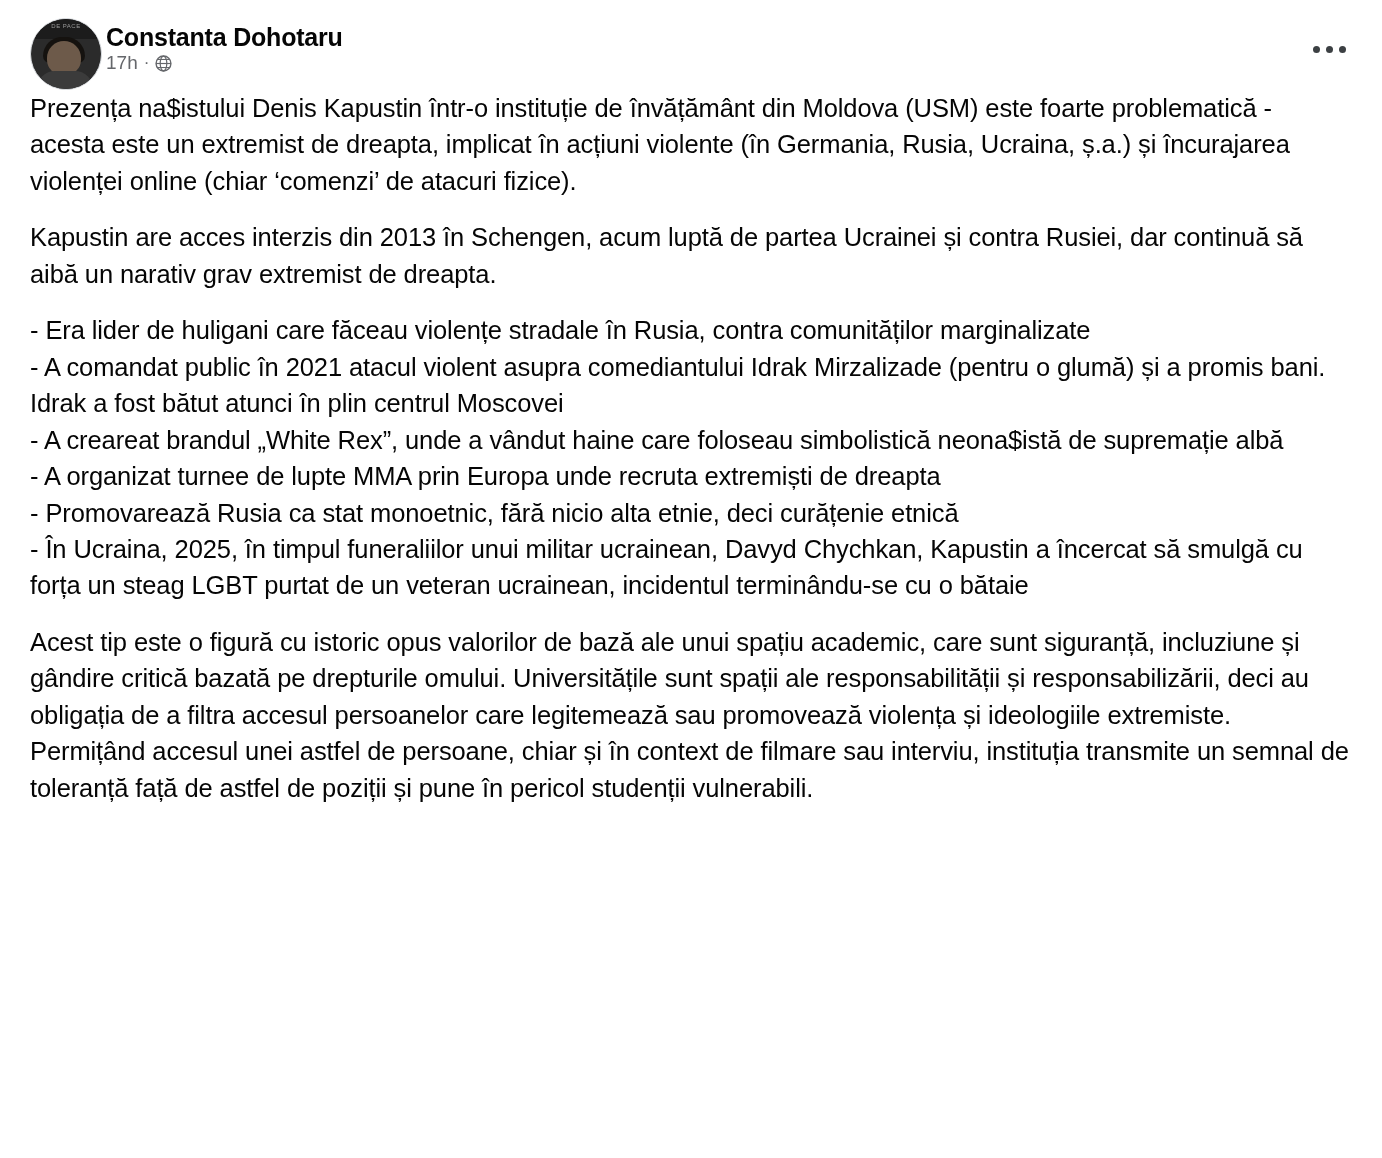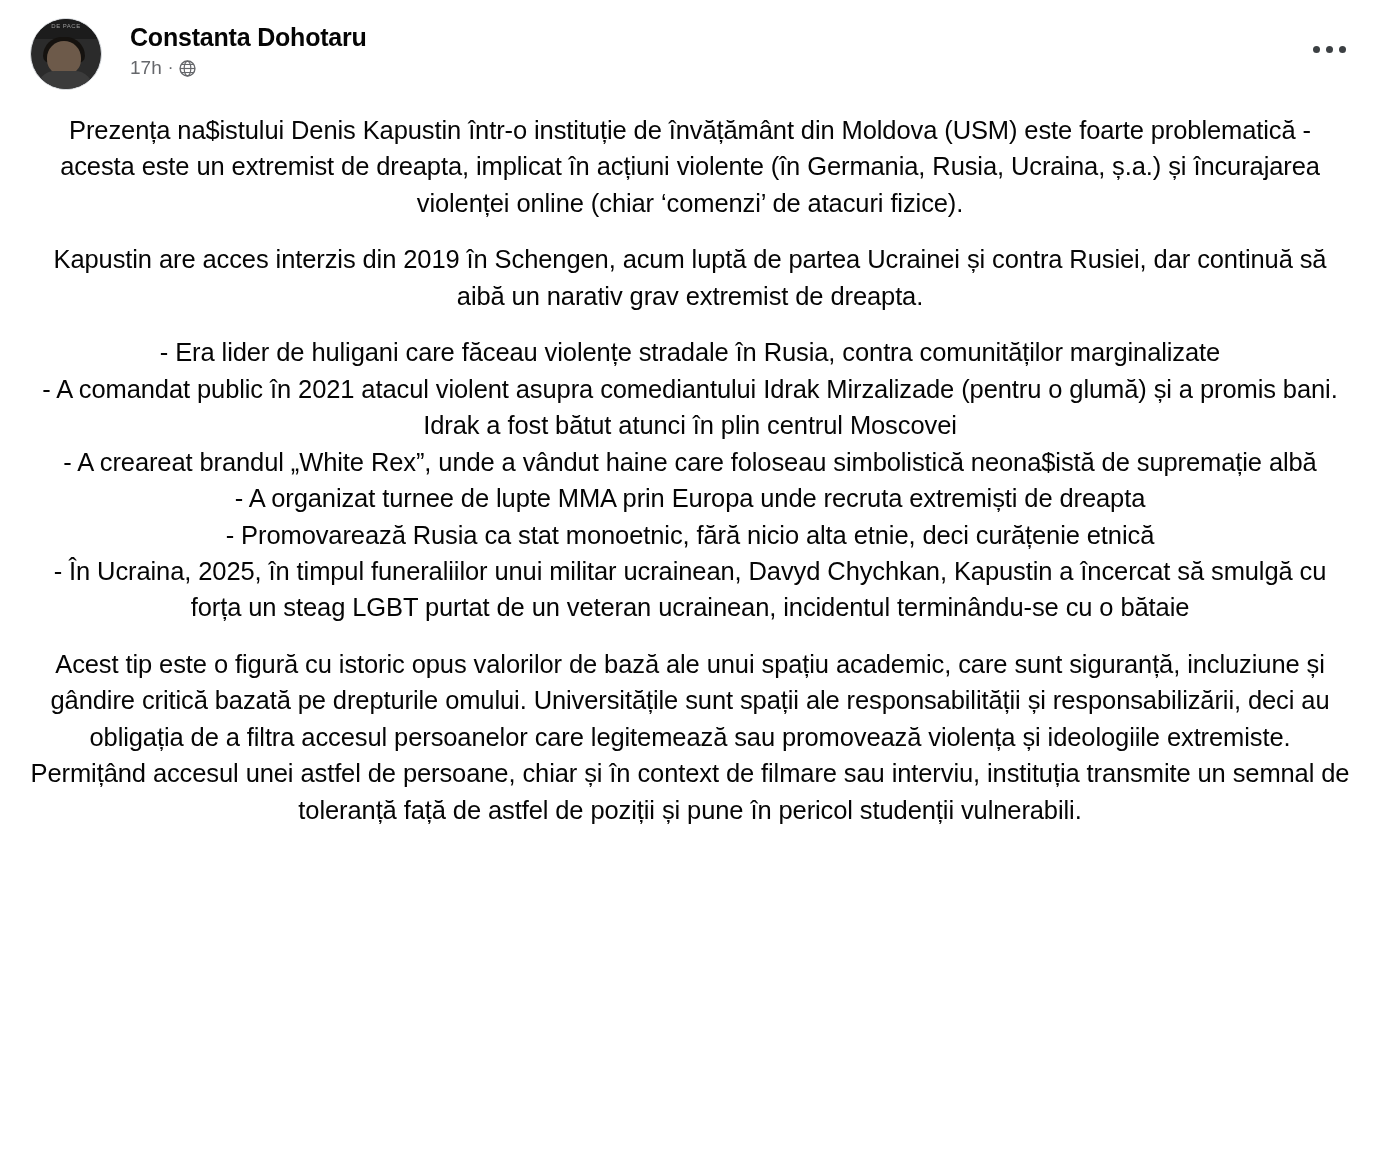--- a/index.html
+++ b/index.html
@@ -16,21 +16,21 @@
   }
   .post {
     position: relative;
     width: 1382px;
     box-sizing: border-box;
     padding: 18px 28px 0 28px;
   }
   .post-header {
     display: flex;
     align-items: flex-start;
-    gap: 28px;
+    gap: 4px;
     padding-left: 2px;
   }
   .avatar {
     width: 70px;
     height: 70px;
     border-radius: 50%;
     flex: 0 0 70px;
     background: #2b2b2b;
     overflow: hidden;
     position: relative;
@@ -88,21 +88,20 @@
     font-size: 25px;
     font-weight: 700;
     line-height: 1.2;
     letter-spacing: -0.2px;
     color: #050505;
   }
   .meta {
     display: flex;
     align-items: center;
     gap: 6px;
-    margin-top: 5px;
     font-size: 19px;
     color: #65676b;
   }
   .meta .dot {
     color: #65676b;
     font-size: 17px;
   }
   .globe-icon {
     display: inline-block;
     width: 17px;
@@ -124,23 +123,21 @@
     cursor: pointer;
   }
   .menu-dots span {
     width: 7px;
     height: 7px;
     border-radius: 50%;
     background: #3c4043;
     display: block;
   }
   .post-body {
-    margin-top: 22px;
     padding: 0 4px 0 2px;
-    text-align: center;
   }
   .para {
     font-size: 25.5px;
     line-height: 1.43;
     color: #050505;
     margin: 0 0 20px 0;
     letter-spacing: -0.1px;
     white-space: pre-wrap;
   }
   .para:last-child { margin-bottom: 0; }
@@ -189,21 +186,21 @@
   </div>
 
   <div class="menu-dots">
     <span></span>
     <span></span>
     <span></span>
   </div>
 
   <div class="post-body">
     <p class="para">Prezența na$istului Denis Kapustin într-o instituție de învățământ din Moldova (USM) este foarte problematică - acesta este un extremist de dreapta, implicat în acțiuni violente (în Germania, Rusia, Ucraina, ș.a.) și încurajarea violenței online (chiar ‘comenzi’ de atacuri fizice).</p>
-    <p class="para">Kapustin are acces interzis din 2019 în Schengen, acum luptă de partea Ucrainei și contra Rusiei, dar continuă să aibă un narativ grav extremist de dreapta.</p>
+    <p class="para">Kapustin are acces interzis din 2013 în Schengen, acum luptă de partea Ucrainei și contra Rusiei, dar continuă să aibă un narativ grav extremist de dreapta.</p>
     <p class="para">- Era lider de huligani care făceau violențe stradale în Rusia, contra comunităților marginalizate
 - A comandat public în 2021 atacul violent asupra comediantului Idrak Mirzalizade (pentru o glumă) și a promis bani. Idrak a fost bătut atunci în plin centrul Moscovei
 - A creareat brandul „White Rex”, unde a vândut haine care foloseau simbolistică neona$istă de supremație albă
 - A organizat turnee de lupte MMA prin Europa unde recruta extremiști de dreapta
 - Promovarează Rusia ca stat monoetnic, fără nicio alta etnie, deci curățenie etnică
 - În Ucraina, 2025, în timpul funeraliilor unui militar ucrainean, Davyd Chychkan, Kapustin a încercat să smulgă cu forța un steag LGBT purtat de un veteran ucrainean, incidentul terminându-se cu o bătaie</p>
     <p class="para">Acest tip este o figură cu istoric opus valorilor de bază ale unui spațiu academic, care sunt siguranță, incluziune și gândire critică bazată pe drepturile omului. Universitățile sunt spații ale responsabilității și responsabilizării, deci au obligația de a filtra accesul persoanelor care legitemează sau promovează violența și ideologiile extremiste. Permițând accesul unei astfel de persoane, chiar și în context de filmare sau interviu, instituția transmite un semnal de toleranță față de astfel de poziții și pune în pericol studenții vulnerabili.</p>
 
   </div>
 

